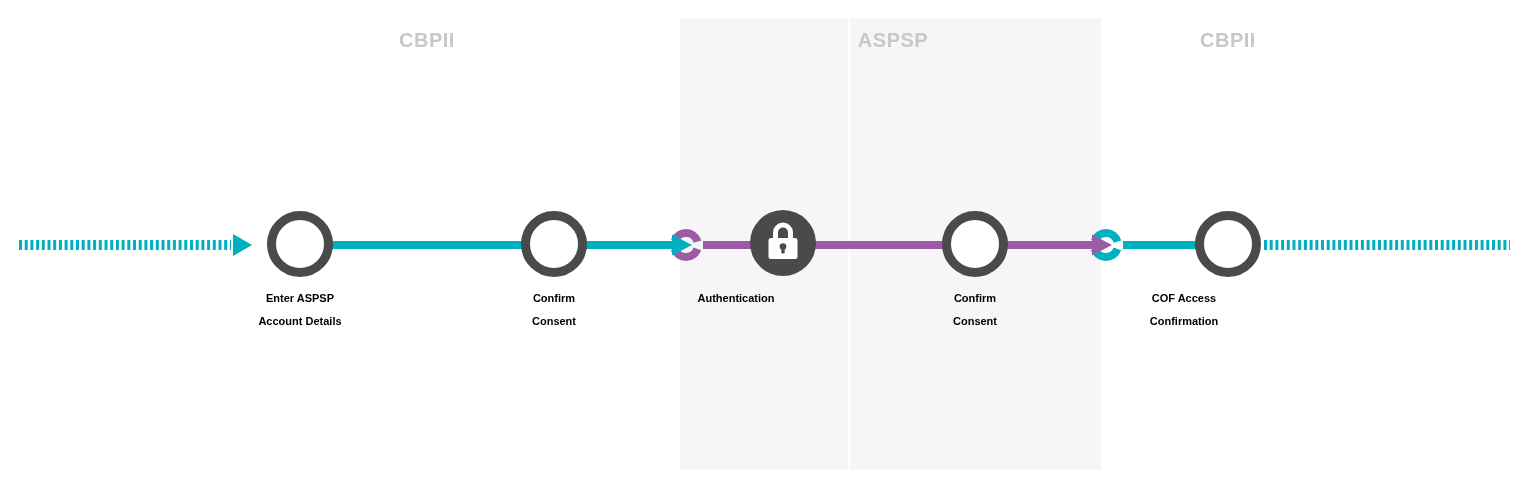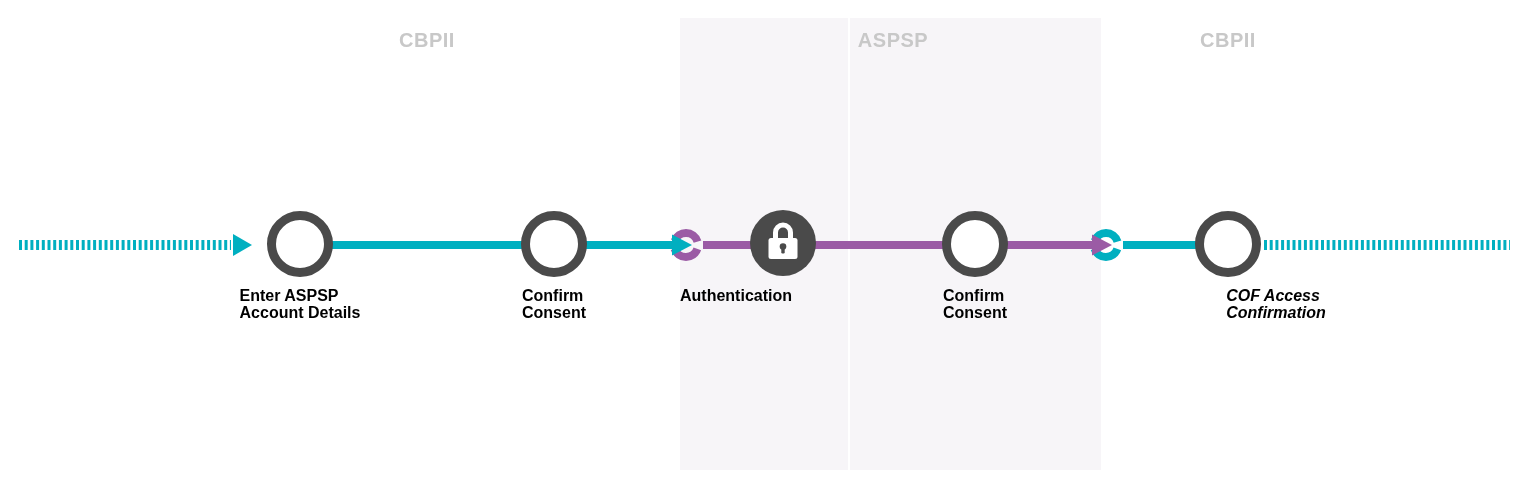--- a/index.html
+++ b/index.html
@@ -18,28 +18,28 @@
     position:absolute;top:29px;transform:translateX(-50%);
     font-size:20px;font-weight:bold;letter-spacing:.5px;
     color:var(--section_label,#C8C8C8);white-space:nowrap;
   }
   .section-1{left:427px;}
   .section-2{left:893px;}
   .section-3{left:1228px;}
   svg.diagram{position:absolute;left:0;top:0;}
   .step-label{
     position:absolute;top:287px;transform:translateX(-50%);
-    font-size:16px;line-height:17px;font-weight:bold;text-align:left;
+    font-size:11px;line-height:23px;font-weight:bold;text-align:center;
     color:var(--step_label,#000);white-space:pre-line;
   }
   .step-1{left:300px;}
   .step-2{left:554px;}
   .step-3{left:736px;}
   .step-4{left:975px;}
-  .step-5{left:1276px;font-style:italic;}
+  .step-5{left:1184px;}
 </style>
 </head>
 <body>
 
 <div class="panel panel-1"></div>
 <div class="panel panel-2"></div>
 
 <div class="section-label section-1">CBPII</div>
 <div class="section-label section-2">ASPSP</div>
 <div class="section-label section-3">CBPII</div>

